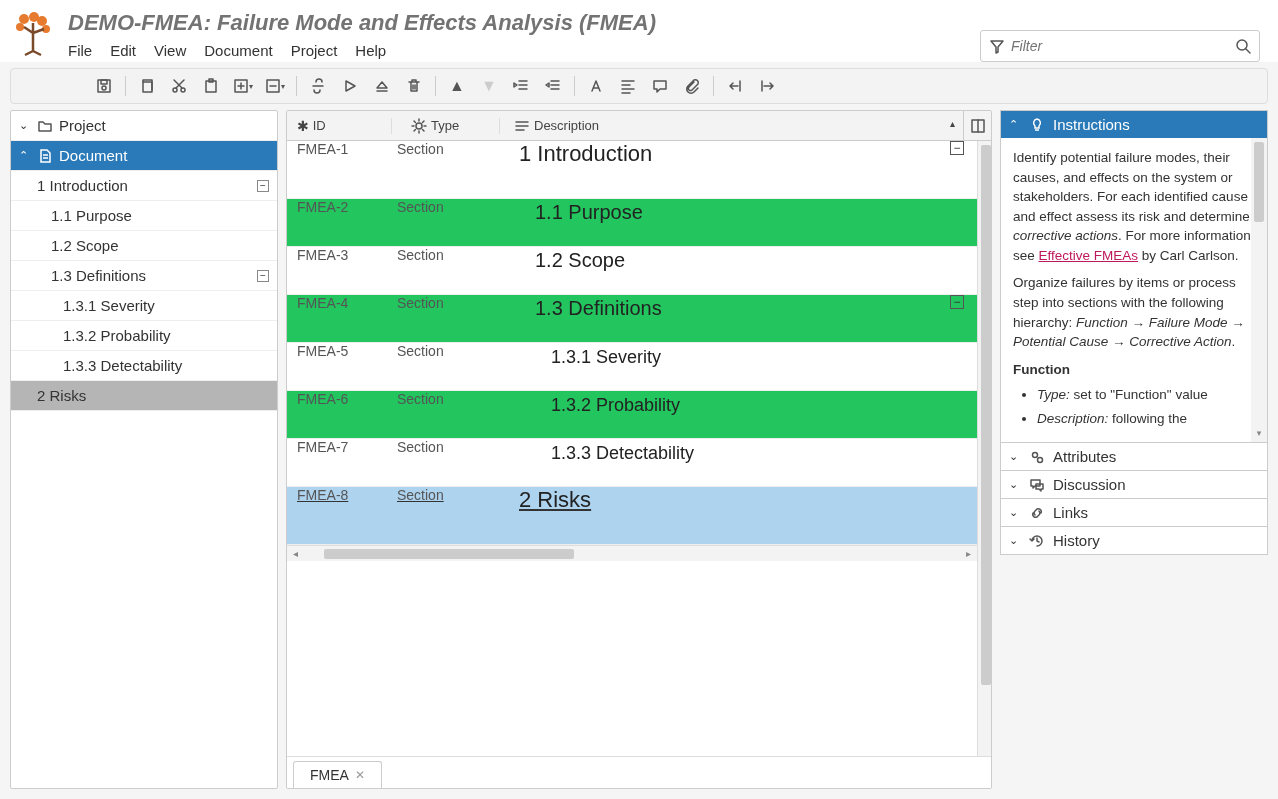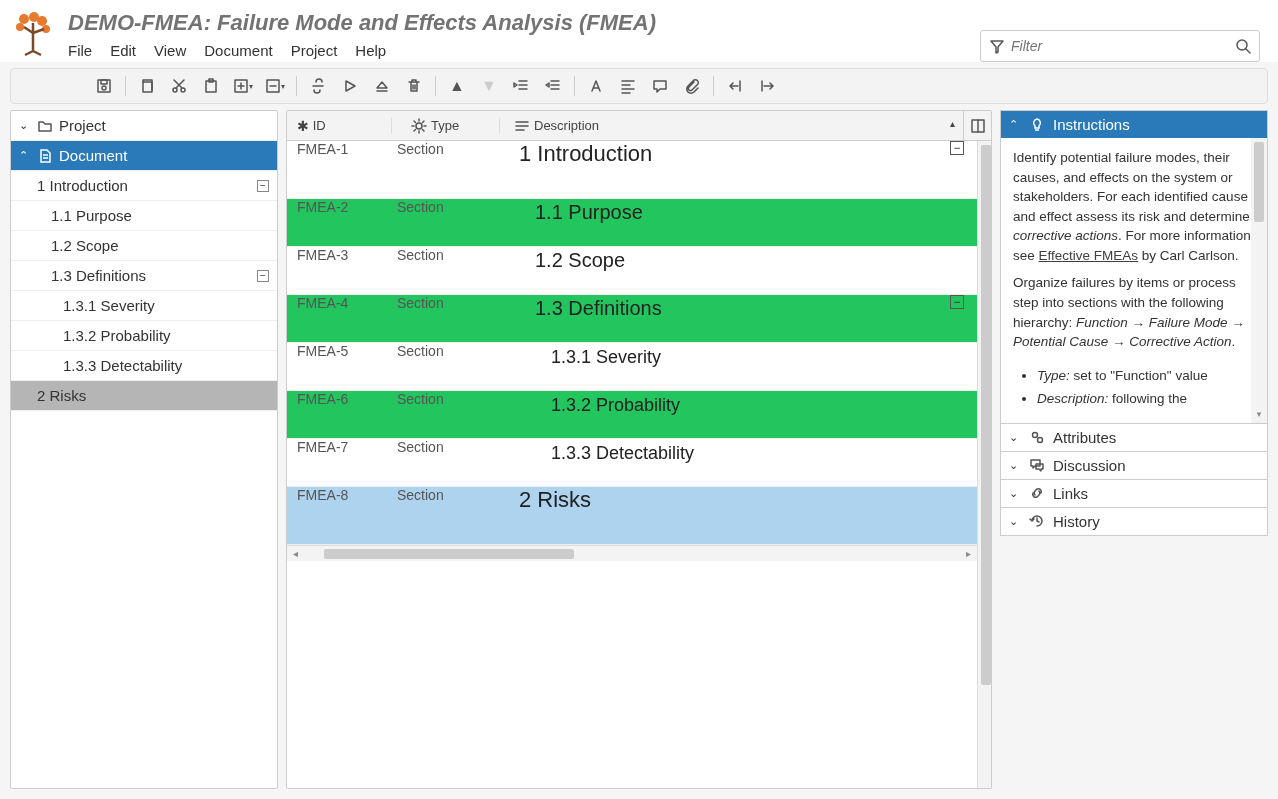--- a/index.html
+++ b/index.html
@@ -53,21 +53,21 @@
 .tabs{display:flex;background:#fff;border-top:1px solid #ddd;height:32px;align-items:flex-end}
 .tab{border:1px solid #ccc;border-bottom:none;padding:5px 16px;margin-left:6px;background:#fff;border-radius:3px 3px 0 0;font-size:14px;display:flex;align-items:center;gap:6px}
 .tab .close{color:#999;font-size:12px}
 .rightbar{width:268px;display:flex;flex-direction:column;gap:0}
 .panel{border:1px solid #ccc;background:#fff}
 .panel+.panel{border-top:none}
 .panel-head{display:flex;align-items:center;padding:5px 8px;gap:8px;font-size:15px;cursor:pointer}
 .panel-head.active{background:#2a7ab9;color:#fff}
 .panel-body{padding:10px 12px;font-size:13.5px;color:#333;line-height:1.45;max-height:448px;overflow-y:auto;position:relative}
 .panel-body em{font-style:italic}
-.panel-body a{color:#404040;text-decoration:underline}
+.panel-body a{color:#be185d;text-decoration:underline}
 .panel-body strong{font-weight:600}
 .panel-body ul{padding-left:24px;margin-top:6px}
 .panel-body li{margin-bottom:4px}
 .p-spacer{height:8px}
 .chev{font-size:11px;width:12px;display:inline-block}
 .vscroll{width:14px;background:#f3f3f3;border-left:1px solid #ddd}
 svg.ic{width:16px;height:16px}
 .ic-stroke{stroke:#555;fill:none;stroke-width:1.5;stroke-linecap:round;stroke-linejoin:round}
 .grid-wrap{display:flex;flex:1;overflow:hidden}
 .grid-body-wrap{flex:1;overflow:hidden}
@@ -327,53 +327,60 @@
               <div class="gc-type">Section</div>
               <div class="gc-desc"><span class="lvl3">1.3.2 Probability</span></div>
               <div class="gc-btn"></div>
             </div>
             <div class="grid-row">
               <div class="gc-id">FMEA-7</div>
               <div class="gc-type">Section</div>
               <div class="gc-desc"><span class="lvl3">1.3.3 Detectability</span></div>
               <div class="gc-btn"></div>
             </div>
-            <div class="grid-row sel" style="min-height: 58px;">
+            <div class="grid-row sel" style="min-height: 58px; text-decoration: underline;">
               <div class="gc-id">FMEA-8</div>
               <div class="gc-type">Section</div>
               <div class="gc-desc"><span class="lvl1">2 Risks</span></div>
               <div class="gc-btn"></div>
             </div>
           </div>
         <div class="grid-scroll">
           <span class="arrow">◂</span>
             <div class="thumb"></div>
             <span class="arrow" style="margin-left:auto">▸</span>
         </div>
       </div>
       <div class="vscroll" style="position:relative">
         <div style="position:absolute;top:4px;left:3px;width:10px;height:540px;background:#ccc;border-radius:2px"></div>
       </div>
     </div>
+    <div class="tabs">
+      <div class="tab">
+        <span>FMEA</span>
+          <span class="close">✕</span>
+      </div>
+    </div>
   </div>
 
   <div class="rightbar">
     <div class="panel">
       <div class="panel-head active">
         <span class="chev">⌃</span>
         <svg class="ic">
             <path d="M8 2a4 4 0 00-2 7v2h4v-2a4 4 0 00-2-7zM6 13h4" stroke="#fff" fill="none" stroke-width="1.5"></path>
           </svg>
         <span>Instructions</span>
       </div>
       <div class="panel-body">
         <p><span>Identify potential failure modes, their causes, and effects on the system or stakeholders. For each identified cause and effect assess its risk and determine </span><em>corrective actions</em><span>. For more information see </span><a href="#">Effective FMEAs</a><span> by Carl Carlson.</span></p>
         <div class="p-spacer"></div>
         <p><span>Organize failures by items or process step into sections with the following hierarchy: </span><em>Function → Failure Mode → Potential Cause → Corrective Action</em><span>.</span></p>
         <div class="p-spacer"></div>
+        <p><strong>Function</strong></p>
         <ul>
           <li><em>Type:</em><span> set to "Function" value</span></li>
           <li><em>Description:</em><span> following the</span></li>
         </ul>
         <div class="right-vscroll">
             <div class="thumb" style="height:80px"></div>
             <span style="margin-top:auto;font-size:9px;color:#888;padding-bottom:2px">▾</span>
           </div>
       </div>
     </div>

